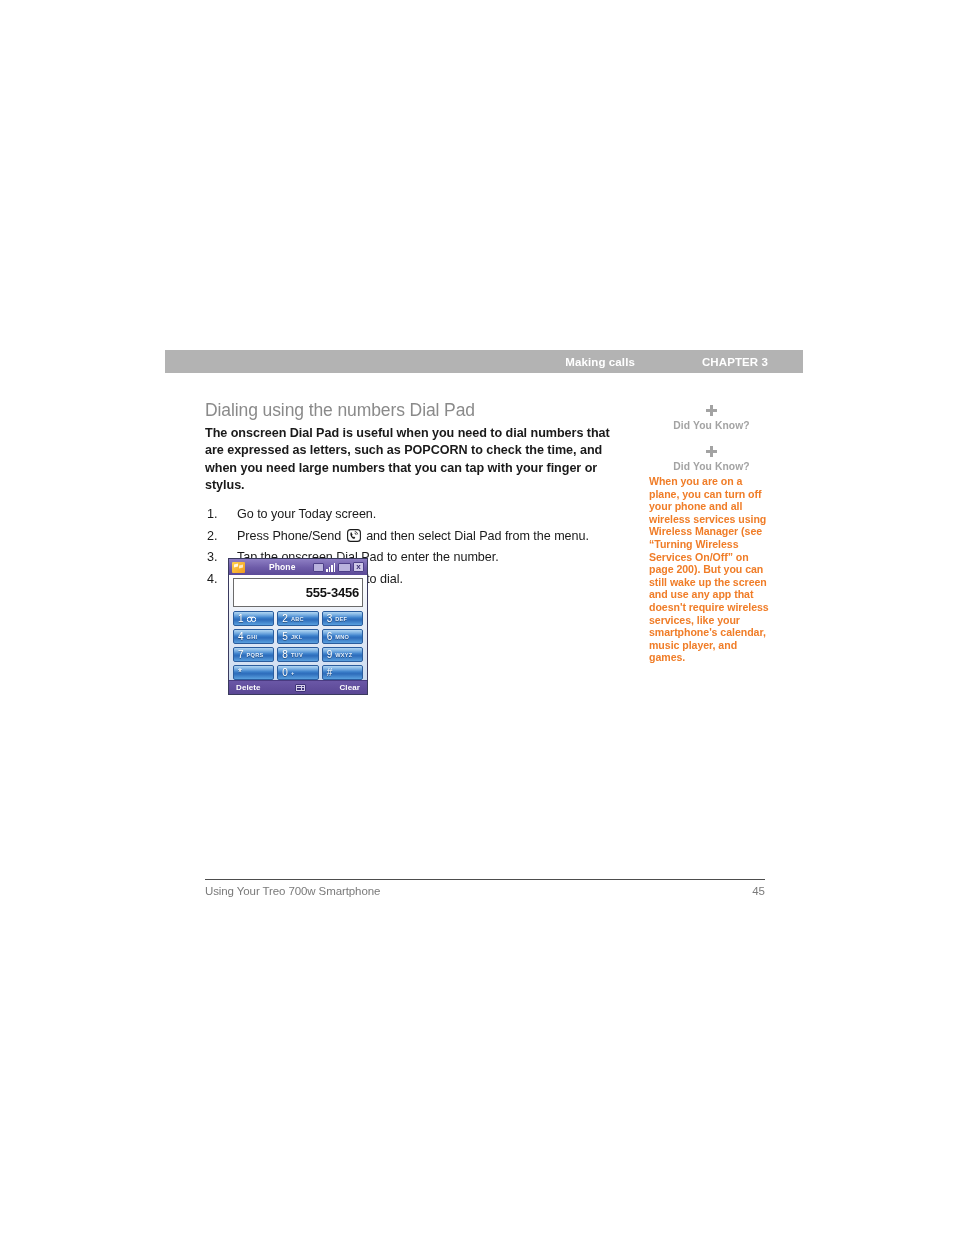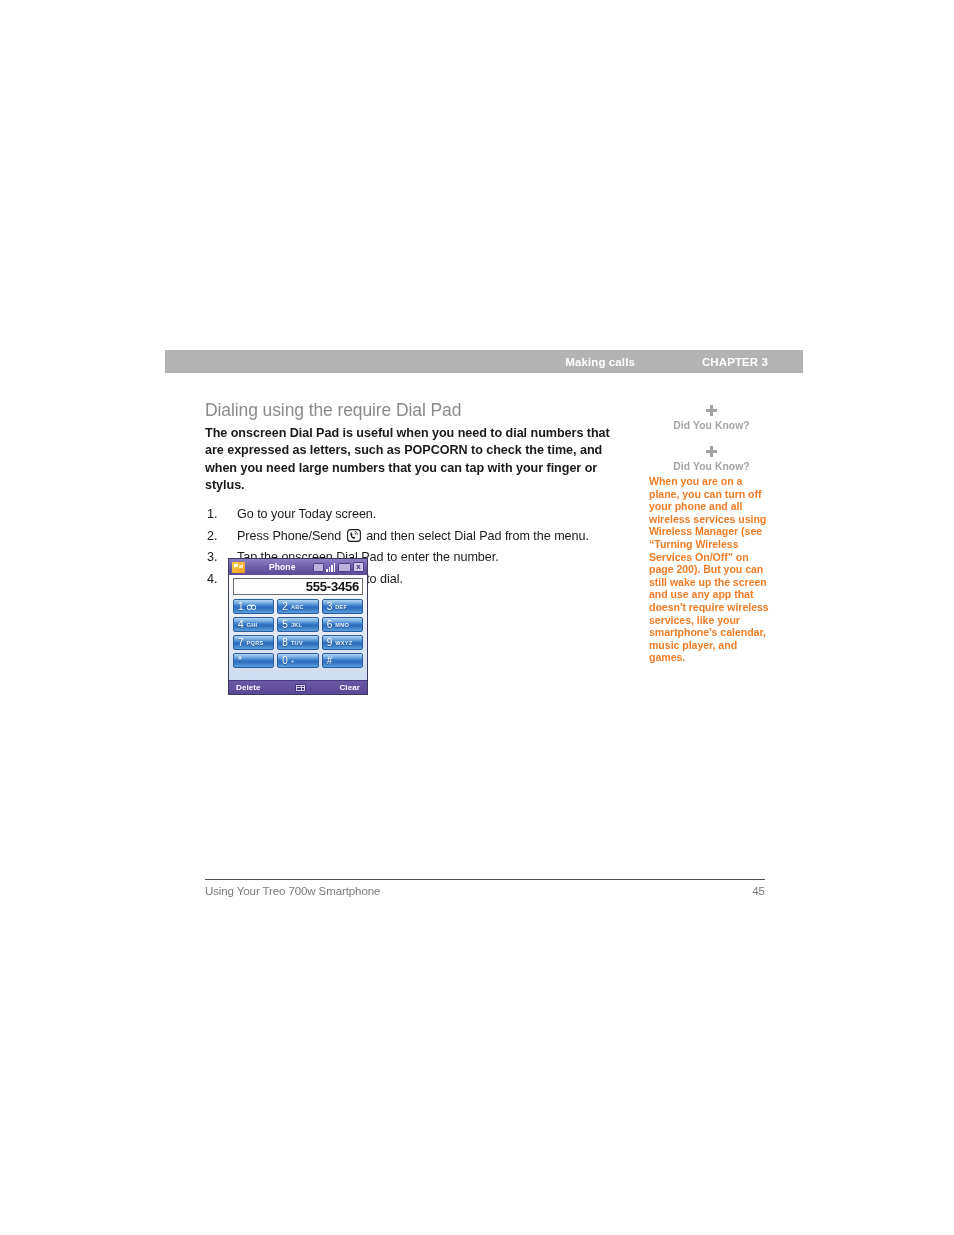--- a/index.html
+++ b/index.html
@@ -202,21 +202,21 @@
     border-radius: 1px;
   }
 
   .dev-body {
     background: linear-gradient(to bottom,#ffffff 0%, #e9eef7 40%, #cddcf0 100%);
     height: 105px;
     padding: 3px 4px 0 4px;
     box-sizing: border-box;
   }
   .dev-numfield {
-    height: 17px;
+    height: 29px;
     background: #ffffff;
     border: 1px solid #6b6b6b;
     box-sizing: border-box;
     display: flex;
     align-items: center;
     justify-content: flex-end;
     padding-right: 3px;
     margin-bottom: 4px;
   }
   .dev-numfield .num-val {
@@ -375,21 +375,21 @@
 <body>
 
 <div class="page">
 
   <div class="running-head">
     <span class="rh-section">Making calls</span>
     <span class="rh-chapter">CHAPTER 3</span>
   </div>
 
   <div class="main-col">
-    <h1 class="section-title">Dialing using the require Dial Pad</h1>
+    <h1 class="section-title">Dialing using the numbers Dial Pad</h1>
     <p class="intro">The onscreen Dial Pad is useful when you need to dial numbers that are expressed as letters, such as POPCORN to check the time, and when you need large numbers that you can tap with your finger or stylus.</p>
 
     <ol class="steps">
       <li>
         <span class="num">1.</span>
         <span class="step-text">Go to your Today screen.</span>
       </li>
       <li>
         <span class="num">2.</span>
         <span class="step-text">Press Phone/Send</span>

